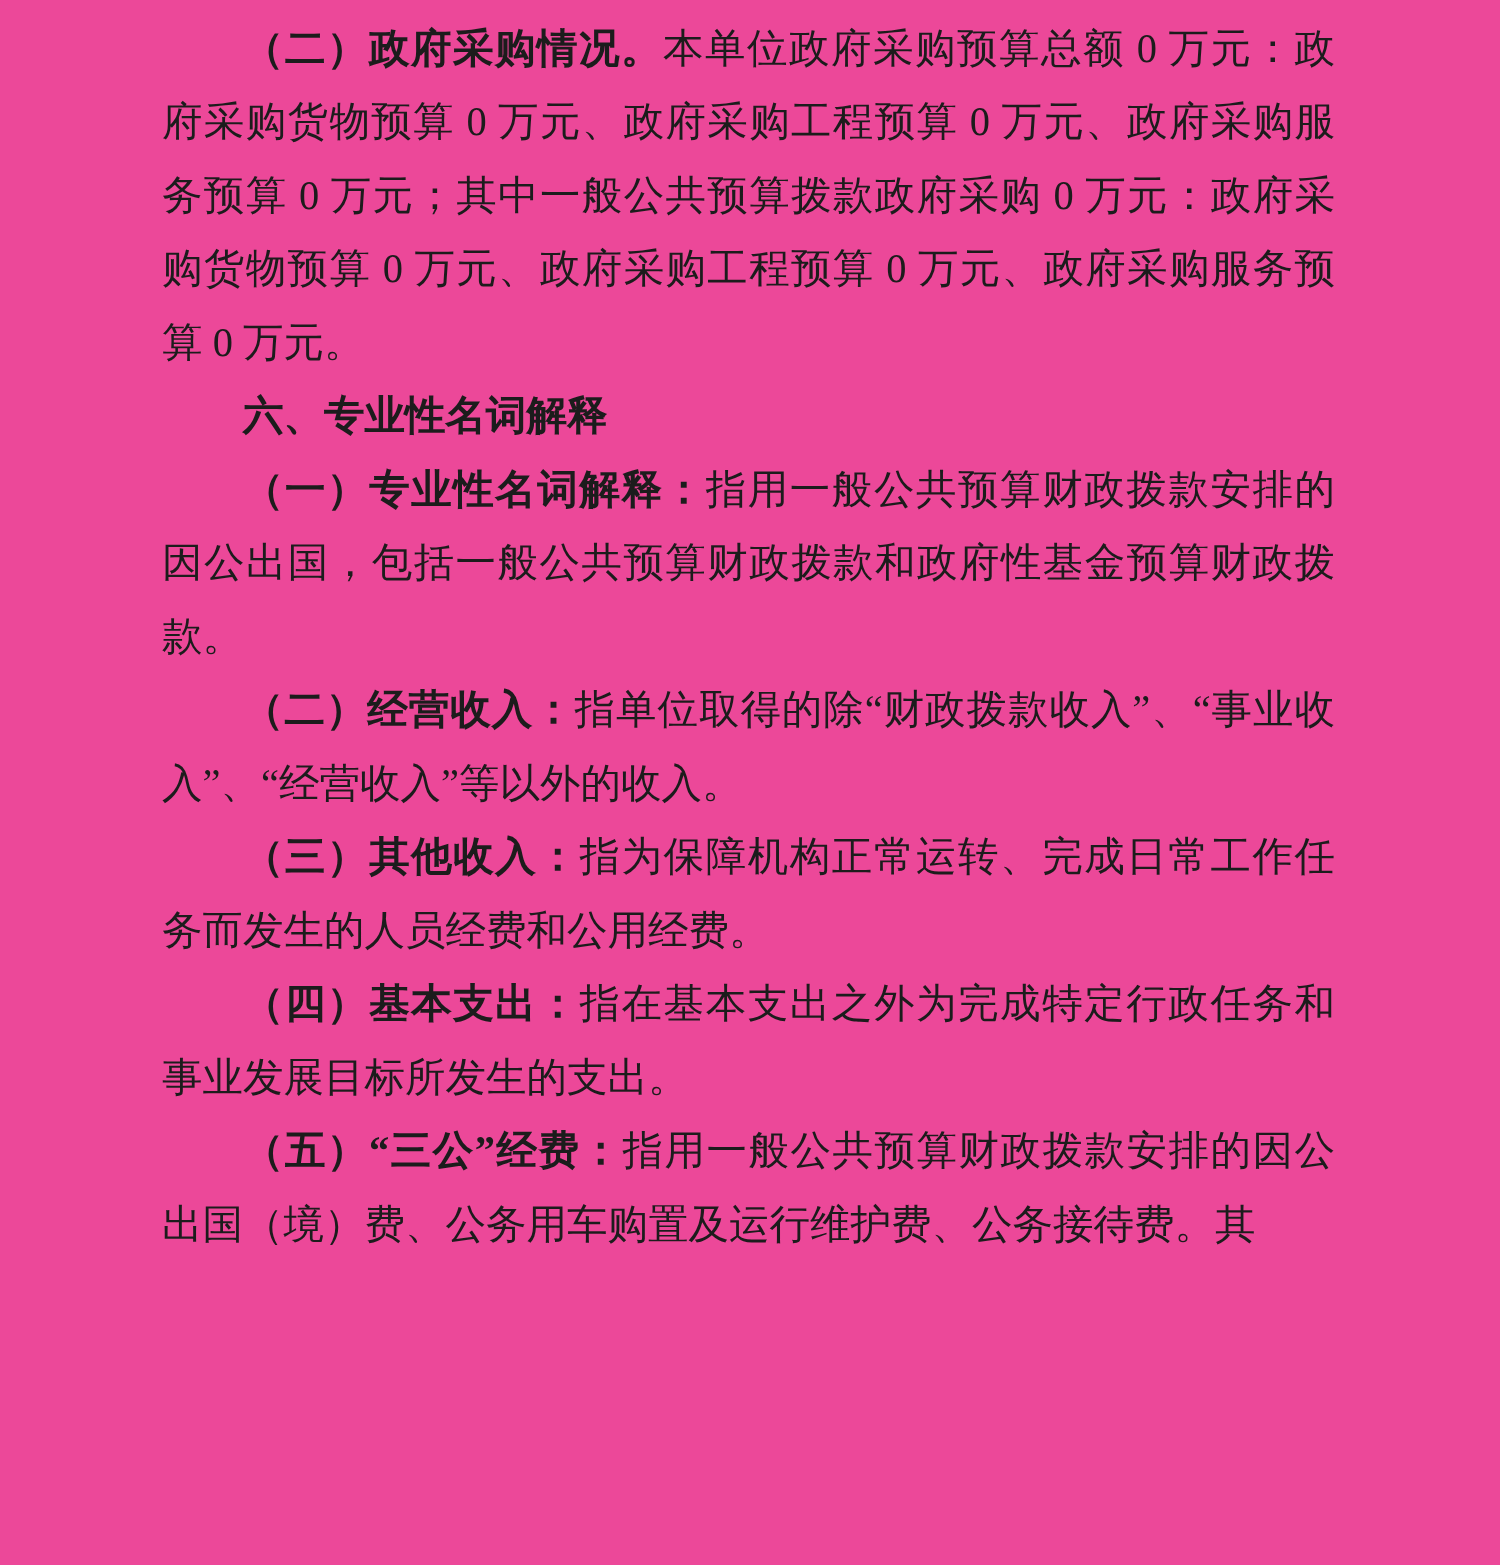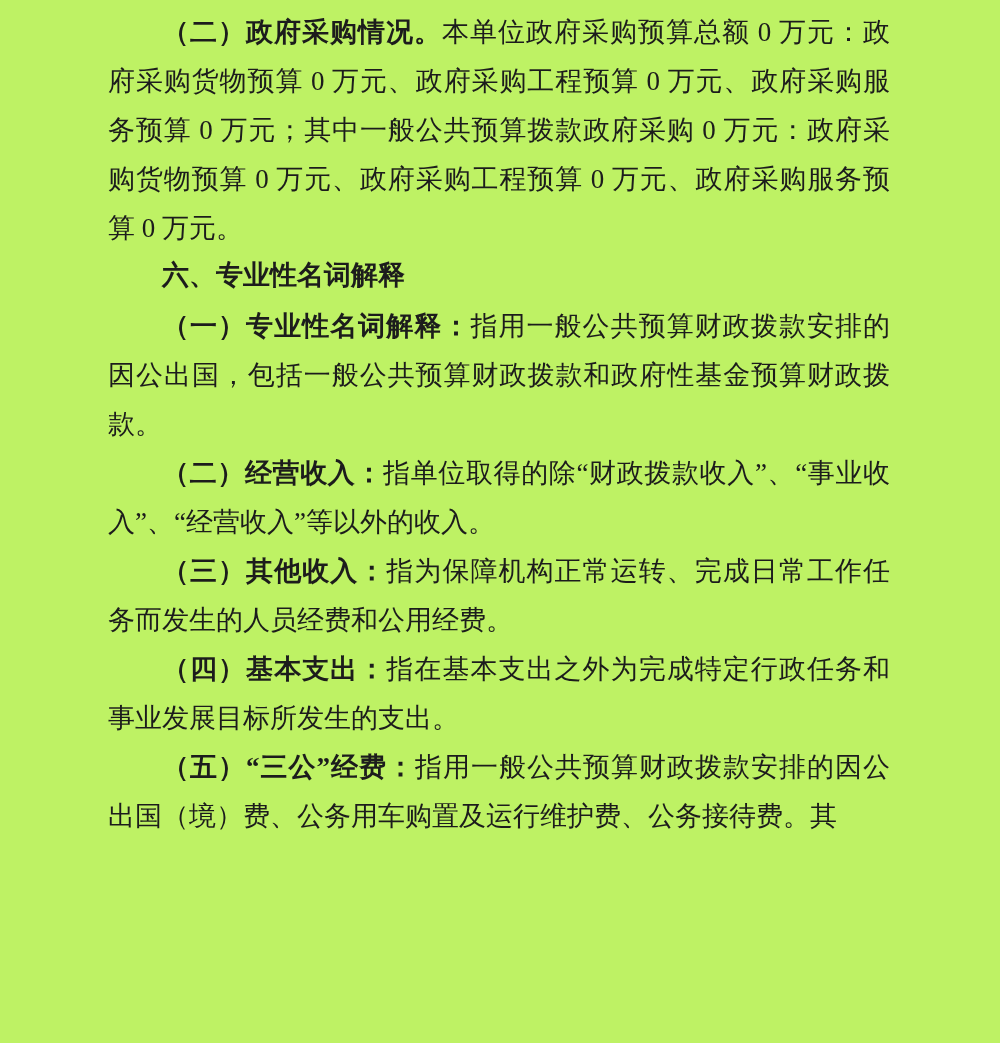--- a/index.html
+++ b/index.html
@@ -6,40 +6,40 @@
     margin: 0;
     padding: 0;
     background: #ffffff;
   }
   .page {
     position: relative;
     width: 1000px;
     height: 1043px;
     box-sizing: border-box;
     padding: 8px 110px 0 108px;
-    background: #bef264;
+    background: #ec4899;
     color: #1c1c1c;
     font-family: "Liberation Serif", "DejaVu Serif", serif;
     font-size: 27px;
     line-height: 49px;
     text-align: justify;
     overflow: hidden;
   }
   .para {
     margin: 0;
     text-indent: 2em;
   }
   .lead {
     font-weight: bold;
   }
   .heading {
     margin: 0;
     text-indent: 2em;
     font-weight: bold;
-    font-family: Liberation Mono, monospace;
+    font-family: Liberation Sans, sans-serif;
     font-size: 27px;
     line-height: 49px;
     text-align: left;
   }
 </style>
 </head>
 <body>
 
 <div class="page">
 

